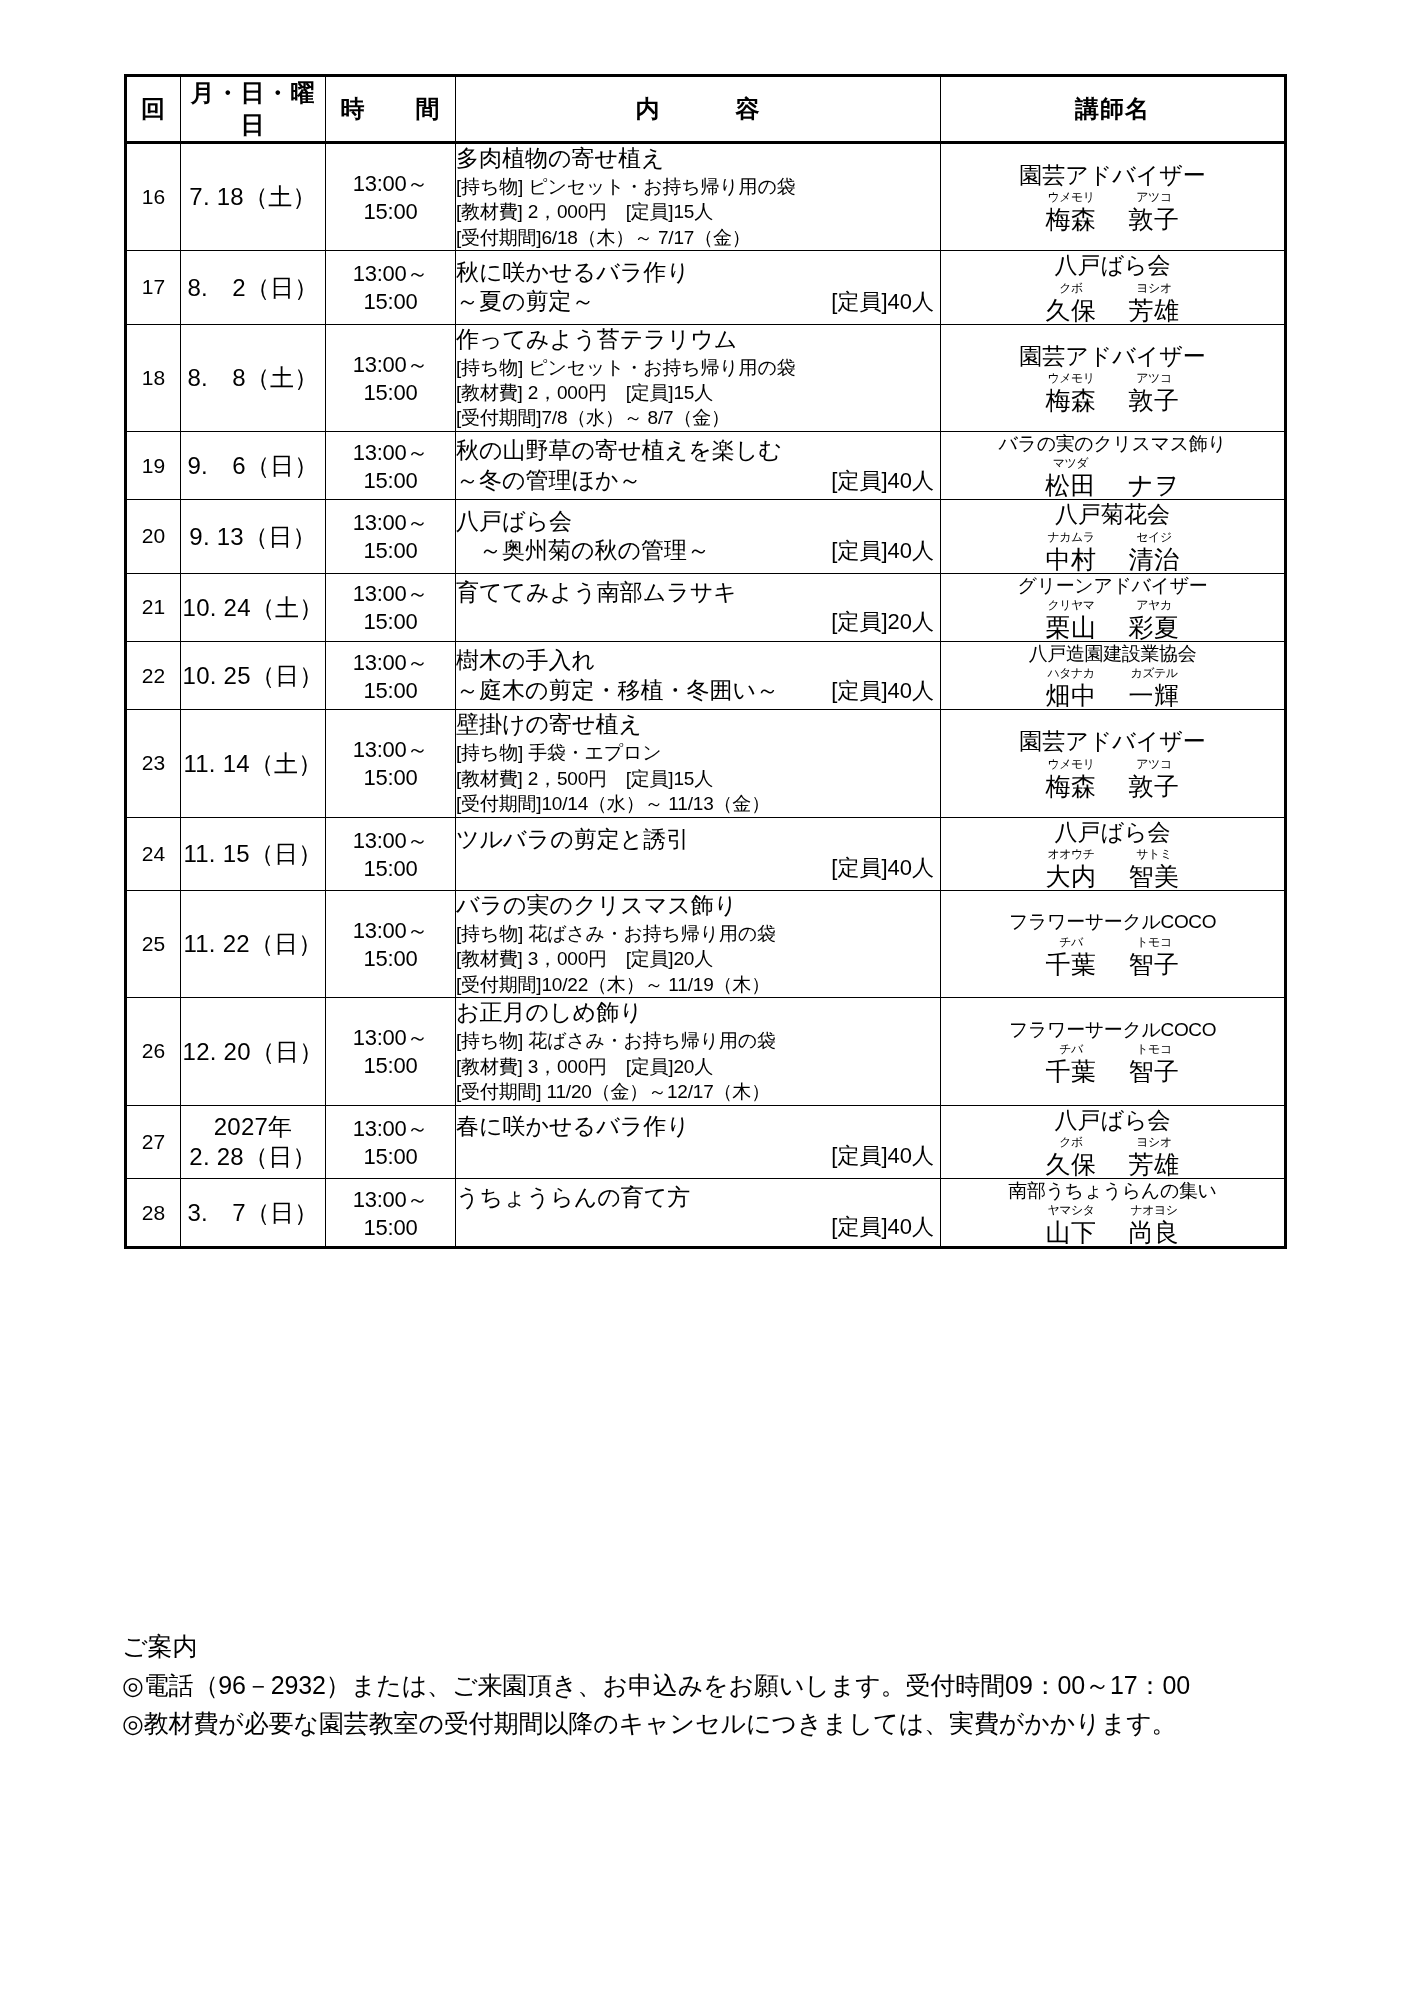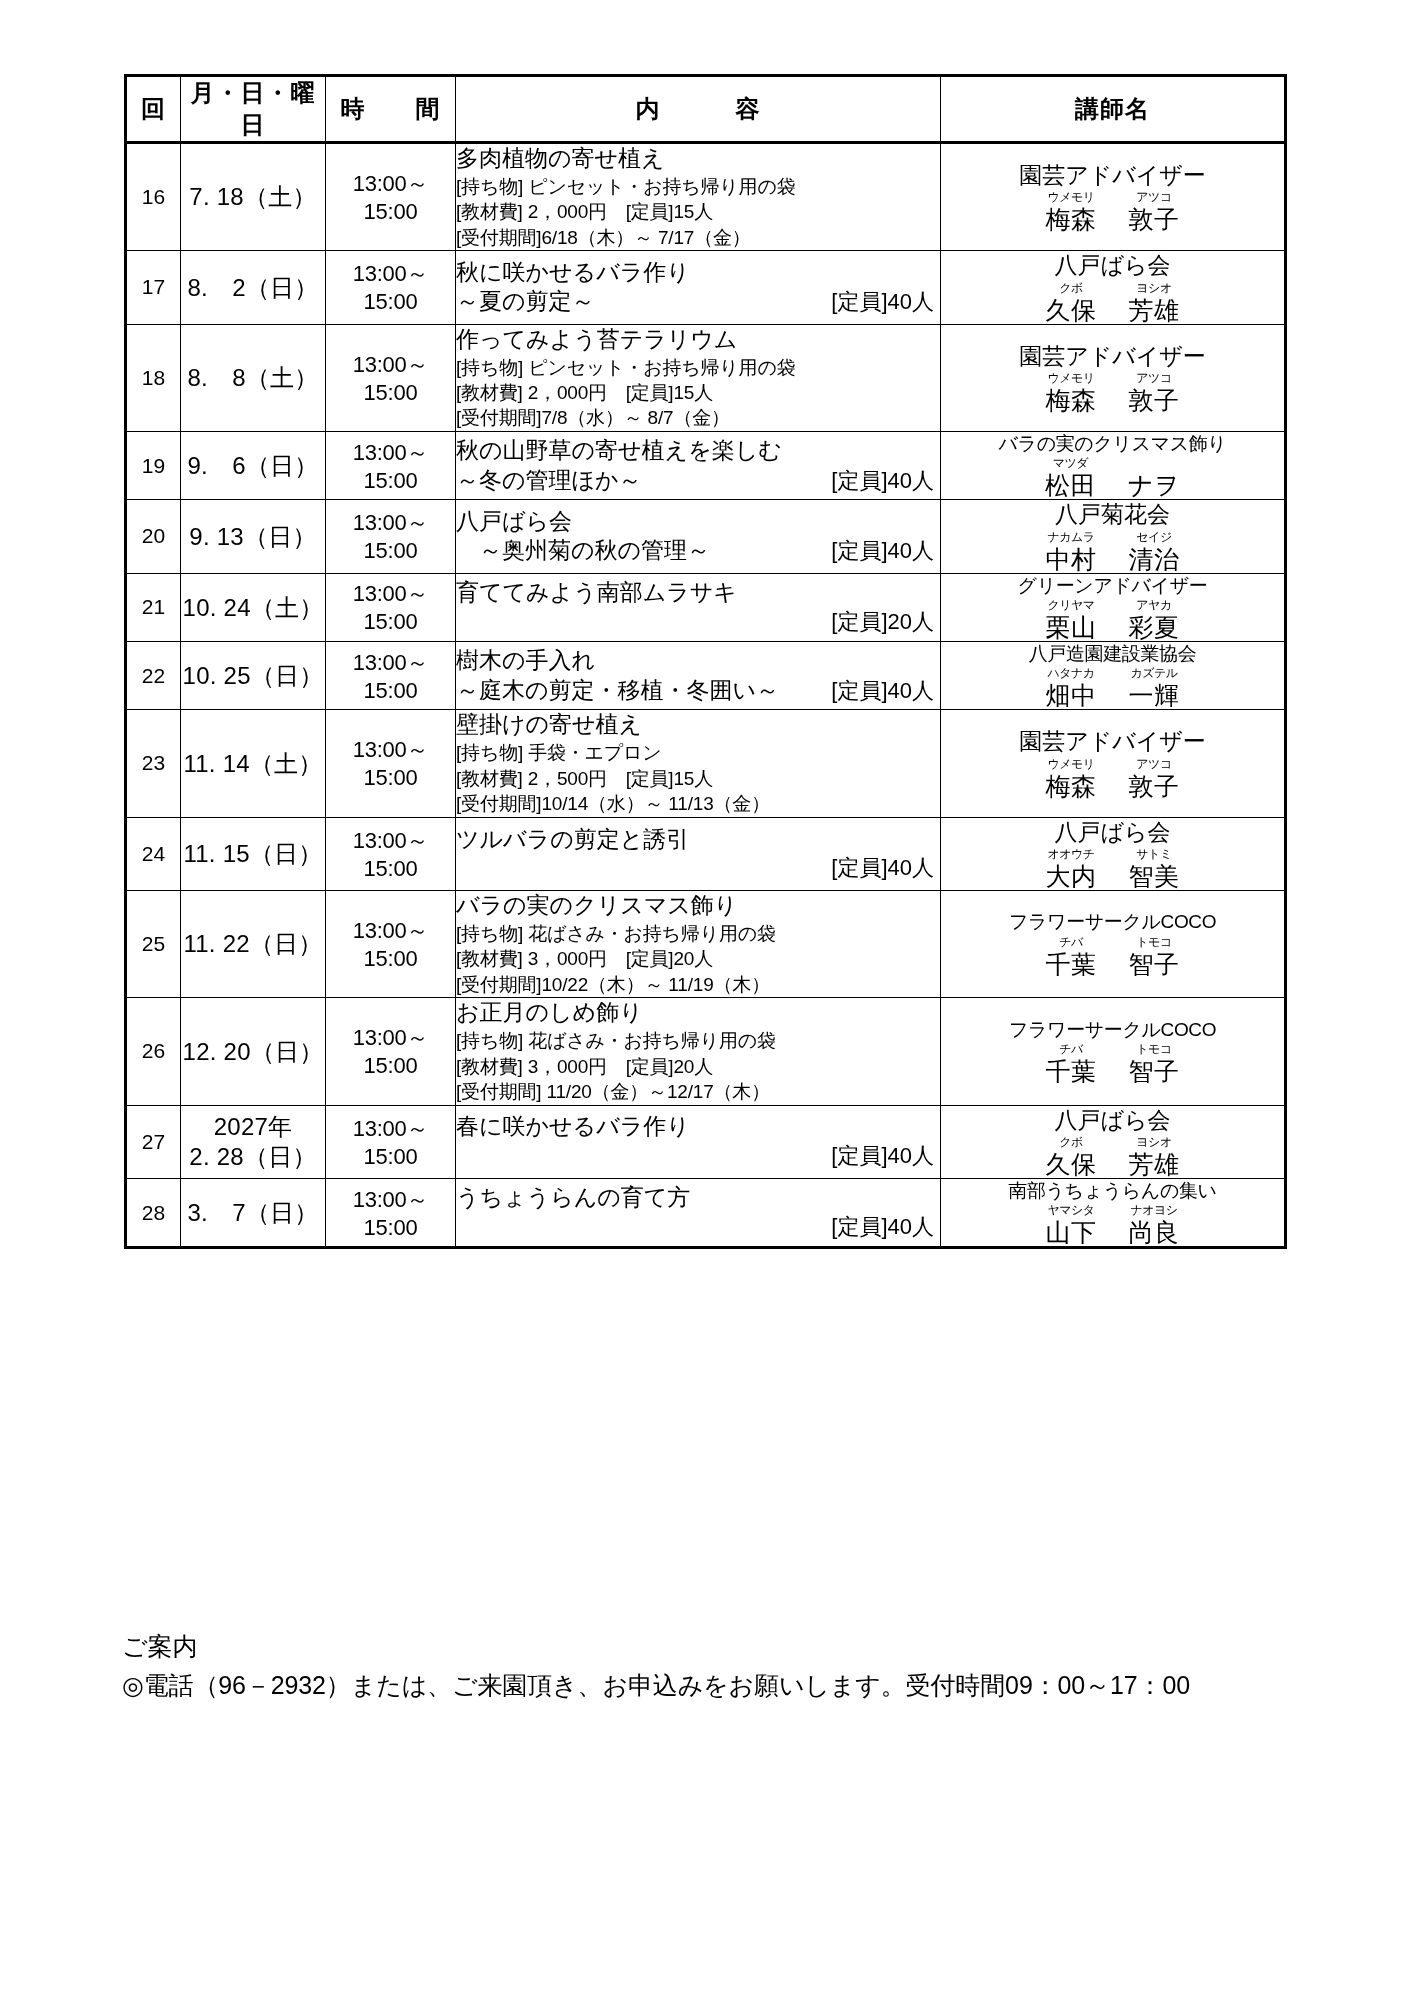--- a/index.html
+++ b/index.html
@@ -498,15 +498,18 @@
           </td>
         </tr>
       </tbody>
   </table>
 
   <div id="notes">
     <div class="note-head">ご案内</div>
     <div class="note-line">
       <span>◎電話（96－2932）または、ご来園頂き、お申込みをお願いします。</span><span class="u">受付時間09：00～17：00</span>
     </div>
+    <div class="note-line">
+      <span>◎教材費が必要な園芸教室の</span><span class="u">受付期間以降のキャンセル</span><span>につきましては、実費がかかります。</span>
+    </div>
   </div>
 
 </div>
 
 </body></html>

